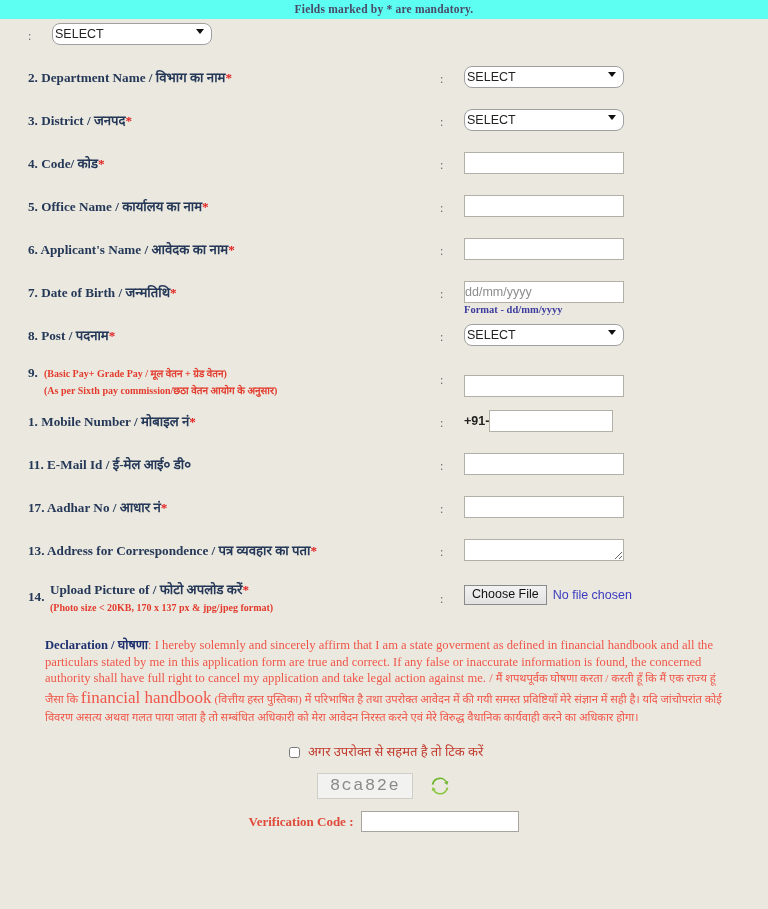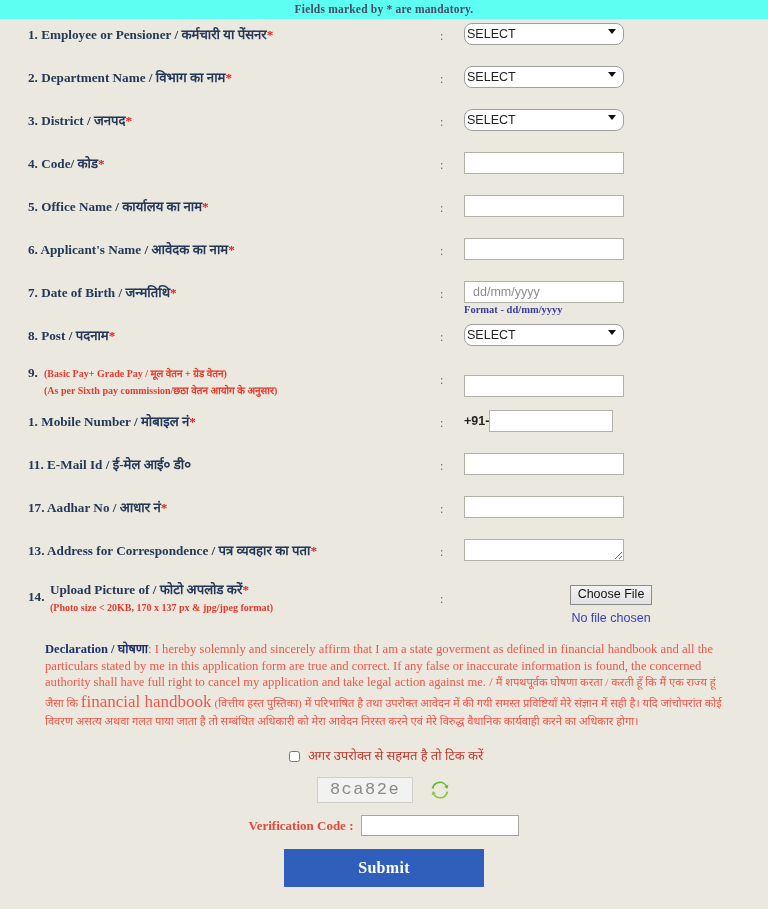--- a/index.html
+++ b/index.html
@@ -79,21 +79,21 @@
     border-top: 5px solid #111;
     pointer-events: none;
   }
   input.txt {
     width: 160px; height: 22px;
     background: #fff;
     border: 1px solid #b3b0a8;
     font-family: "Liberation Sans", sans-serif;
     font-size: 12.5px;
     color: #333;
-    padding: 1px 8px;
+    padding: 1px 0;
     border-radius: 0;
     outline: none;
   }
   input.txt::placeholder { color: #8d8d8d; }
   textarea.area {
     width: 160px; height: 22px;
     background: #fff;
     border: 1px solid #b3b0a8;
     font-family: "Liberation Sans", sans-serif;
     font-size: 12.5px;
@@ -112,21 +112,21 @@
   .prefix {
     color: #222;
     font-family: "Liberation Sans", sans-serif;
     font-size: 12.5px;
     font-weight: 600;
     vertical-align: middle;
   }
   input.mobile { width: 124px; vertical-align: middle; }
 
   
-  .filewrap { display: flex; align-items: center; gap: 6px; padding-top: 3px; flex-direction: column; }
+  .filewrap { display: flex; align-items: center; gap: 6px; padding-top: 3px; }
   .choosefile {
     background: linear-gradient(#f2f2f2,#e2e2e2);
     border: 1px solid #8a8a8a;
     font-family: "Liberation Sans", sans-serif;
     font-size: 12.5px;
     color: #111;
     padding: 1px 7px 2px;
     line-height: 15px;
     border-radius: 0;
     cursor: pointer;
@@ -234,25 +234,20 @@
 </head>
 <body>
 
 <div id="page">
 
   <div class="banner">Fields marked by * are  mandatory.</div>
 
   <div class="form">
 
     <div class="row">
-      <div class="lbl">
-        <span>1.</span>
-        <span>Employee or Pensioner</span> /
-        <span class="hi">कर्मचारी या पेंसनर</span><span class="star">*</span>
-      </div>
       <div class="colon">:</div>
       <div class="field">
         <span class="selwrap">
           <select class="sel">
             <option>SELECT</option>
           </select>
           <span class="arrow"></span>
         </span>
       </div>
     </div>
@@ -461,17 +456,14 @@
         <path d="M12 19.5a7.5 7.5 0 0 1-6.3-3.4l2-.3-3.6-2.6-1.3 4.2 1.6-.6A9.4 9.4 0 0 0 12 21.4a9.4 9.4 0 0 0 9.2-7.4l-2.2-.5A7.2 7.2 0 0 1 12 19.5z" fill="#8cc63f"></path>
       </svg>
     </span>
   </div>
 
   <div class="vcode-row">
     <span class="vcode-label">Verification Code :</span>
     <input class="vcode" type="text" value="" style="">
   </div>
 
-  <div class="submit-row">
-    <button class="submit-btn">Submit</button>
-  </div>
 
 </div>
 
 </body></html>

